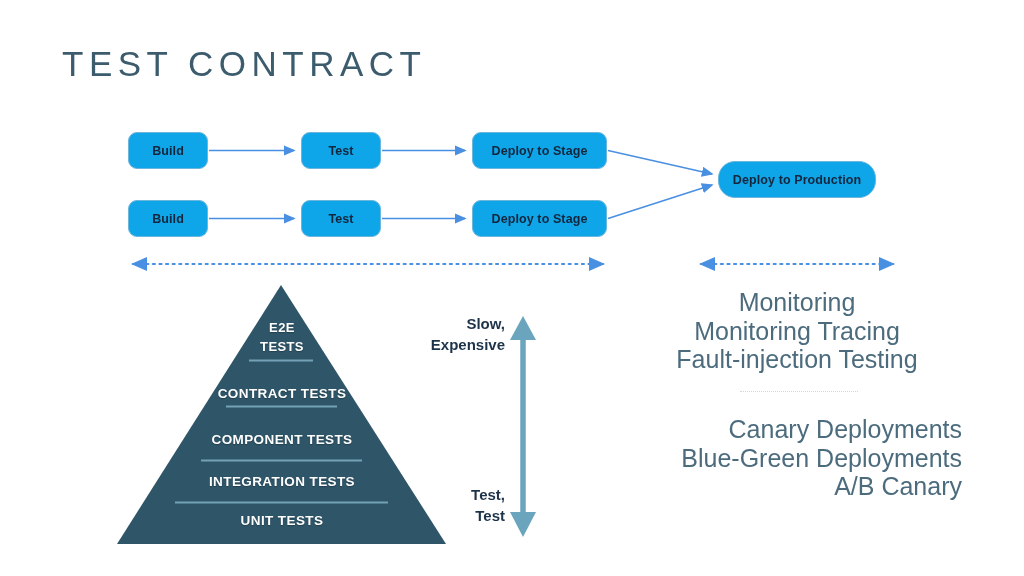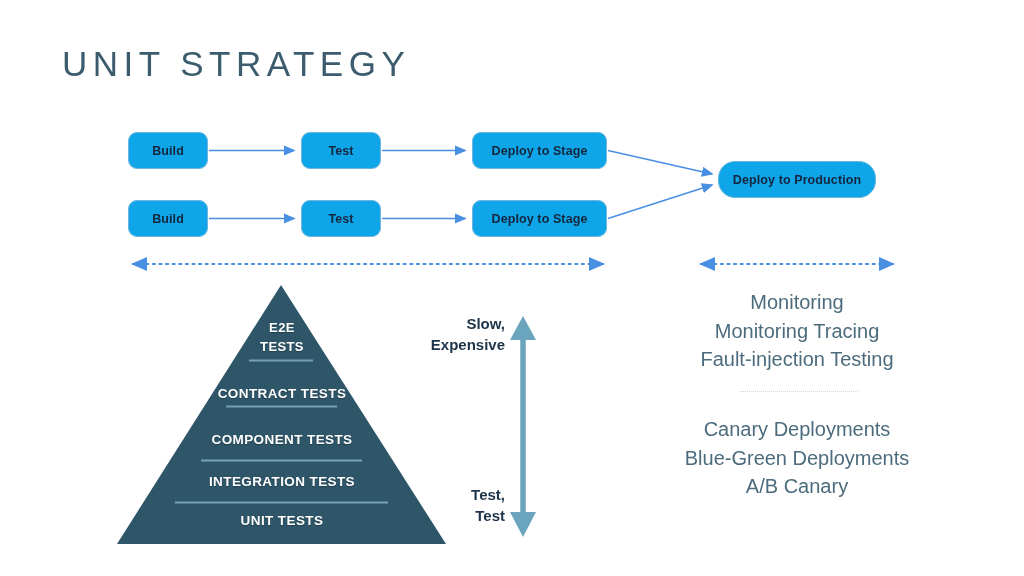--- a/index.html
+++ b/index.html
@@ -96,41 +96,41 @@
     line-height: 21px;
     white-space: nowrap;
   }
 
   
   .note-block {
     position: absolute;
     width: 330px;
     text-align: center;
     color: #4c6c7e;
-    font-size: 20px;
+    font-size: 25px;
     line-height: 28.5px;
     font-weight: 400;
   }
   .note-block div { white-space: nowrap; }
 
   #note-divider {
     position: absolute;
     left: 740px;
     top: 391px;
     width: 118px;
     height: 0;
     border-top: 1.5px dotted #cfd9e2;
   }
 </style>
 </head>
 <body>
 
 <div class="slide">
 
-  <div id="page-title">UNIT STRATEGY</div>
+  <div id="page-title">TEST CONTRACT</div>
 
   <div class="pipe-box" style="left:128px;top:132px;width:80px;height:37px;">Build</div>
   <div class="pipe-box" style="left:301px;top:132px;width:80px;height:37px;">Test</div>
   <div class="pipe-box" style="left:472px;top:132px;width:135px;height:37px;">Deploy to Stage</div>
 
   <div class="pipe-box" style="left:128px;top:200px;width:80px;height:37px;">Build</div>
   <div class="pipe-box" style="left:301px;top:200px;width:80px;height:37px;">Test</div>
   <div class="pipe-box" style="left:472px;top:200px;width:135px;height:37px;">Deploy to Stage</div>
 
   <div class="pipe-box" style="left:718px;top:161px;width:158px;height:37px;border-radius:17px;">Deploy to Production</div>
@@ -197,19 +197,19 @@
   </div>
 
   <div class="note-block" style="left:632px;top:288px;">
     <div>Monitoring</div>
     <div>Monitoring Tracing</div>
     <div>Fault-injection Testing</div>
   </div>
 
   <div id="note-divider"></div>
 
-  <div class="note-block" style="left:632px;top:415px;">
+  <div class="note-block" style="left:632px;top:415px;text-align:right;">
     <div>Canary Deployments</div>
     <div>Blue-Green Deployments</div>
     <div>A/B Canary</div>
   </div>
 
 </div>
 
 </body></html>

